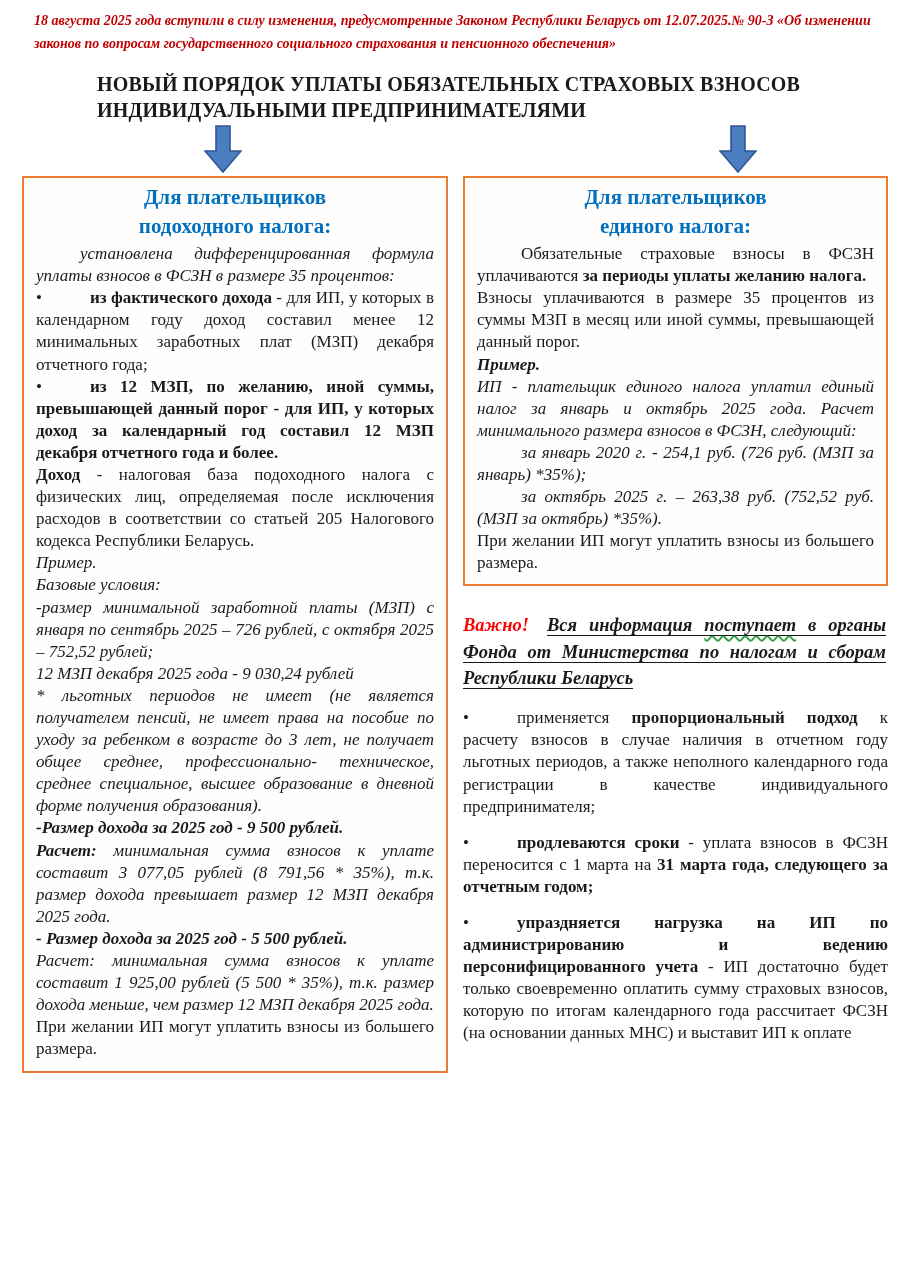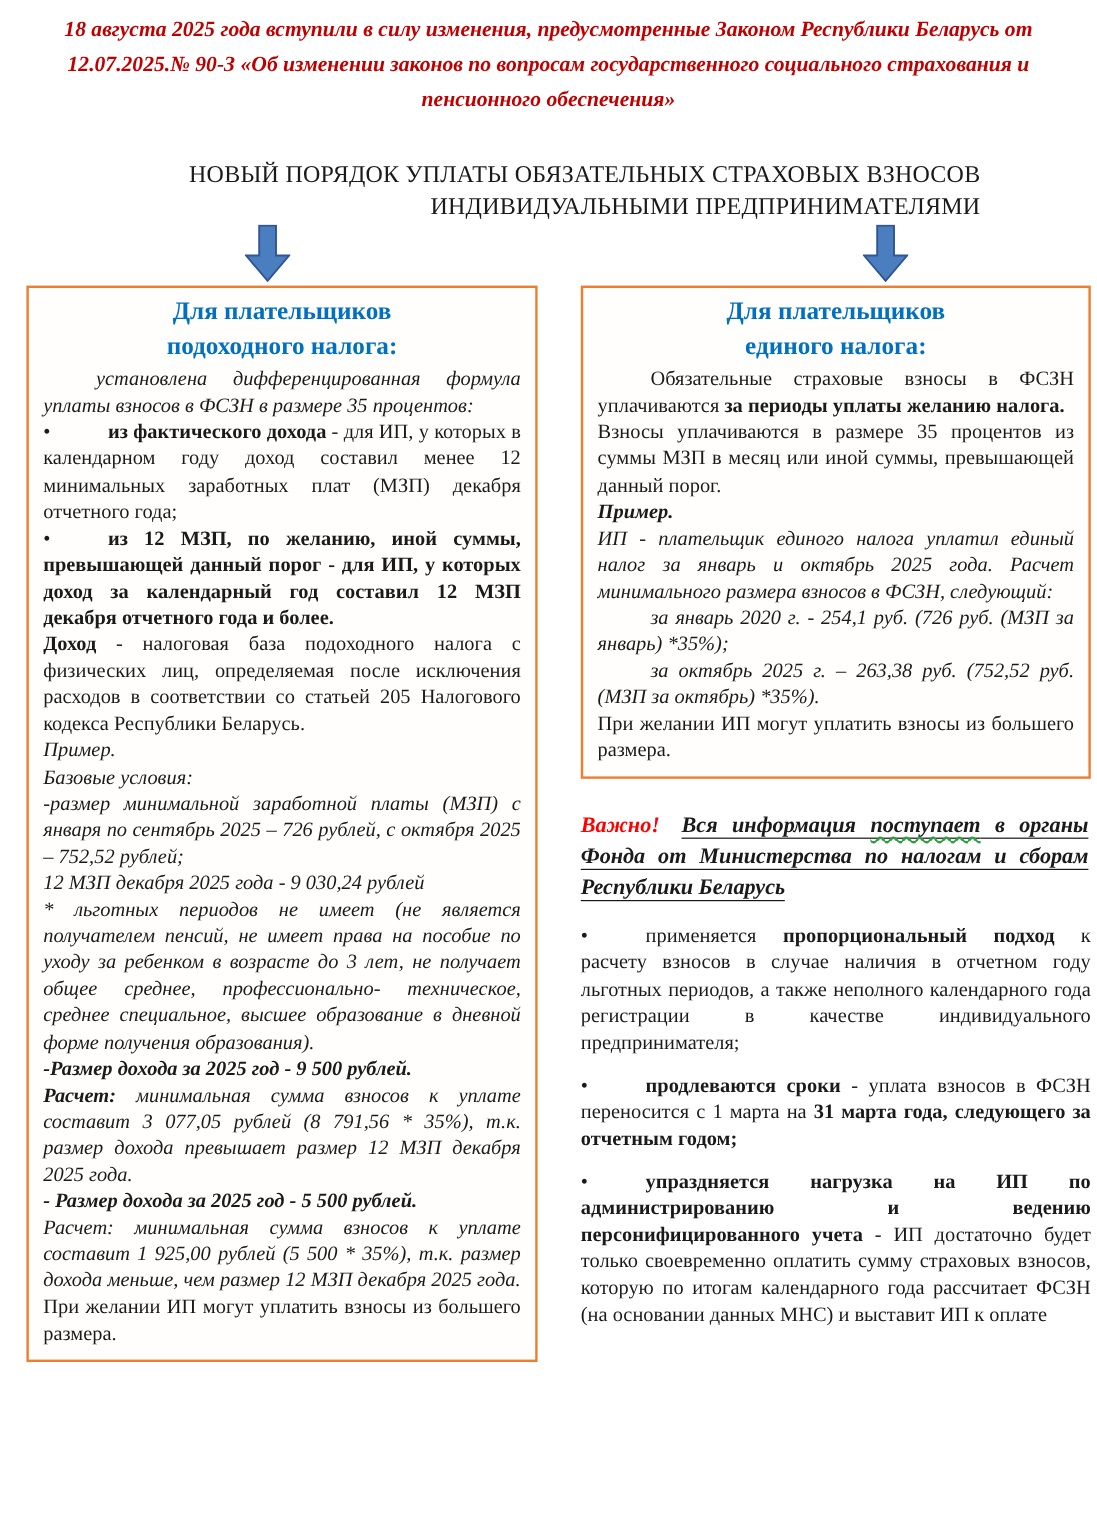--- a/index.html
+++ b/index.html
@@ -9,36 +9,36 @@
   *{box-sizing:border-box; margin:0; padding:0;}
   html,body{background:#ffffff;}
   body{
     width:914px; min-height:1280px; margin:0 auto;
     font-family:"Liberation Serif","DejaVu Serif",serif;
     color:var(--ink);
   }
   .red-intro{
     margin:10px auto 0; max-width:846px;
     color:var(--red); font-weight:bold; font-style:italic;
-    font-size:18px; line-height:1.62; text-align:center;
+    font-size:14px; line-height:1.62; text-align:left;
   }
   .main-title{
-    margin:36px auto 0; max-width:720px;
-    font-weight:normal; font-size:20px; line-height:1.3;
-    text-align:right; white-space:pre-line; letter-spacing:0.2px;
+    margin:16px auto 0; max-width:720px;
+    font-weight:bold; font-size:20px; line-height:1.3;
+    text-align:left; white-space:pre-line; letter-spacing:0.2px;
   }
   .arrow-band{position:relative; height:52px; margin-top:0px;}
   .arrow{position:absolute; top:2px; width:38px; height:48px;}
   .arrow-left{left:204px;}
   .arrow-right{left:719px;}
   .arrow svg{display:block; width:100%; height:100%;}
   .arrow path{fill:var(--arrow); stroke:#2F5597; stroke-width:1.6;}
   .columns{
     display:flex; align-items:flex-start;
-    padding:0 11px 0 22px; gap:36px; margin-top:1px;
+    padding:0 11px 0 22px; gap:15px; margin-top:1px;
   }
   .col-left{width:426px; flex:0 0 426px;}
   .col-right{width:425px; flex:0 0 425px;}
   .tax-box{
     border:2px solid var(--orange);
     background:#fffefc;
     padding:5px 12px 10px;
   }
   .box-heading{
     color:var(--blue); font-weight:bold; font-size:21px;

